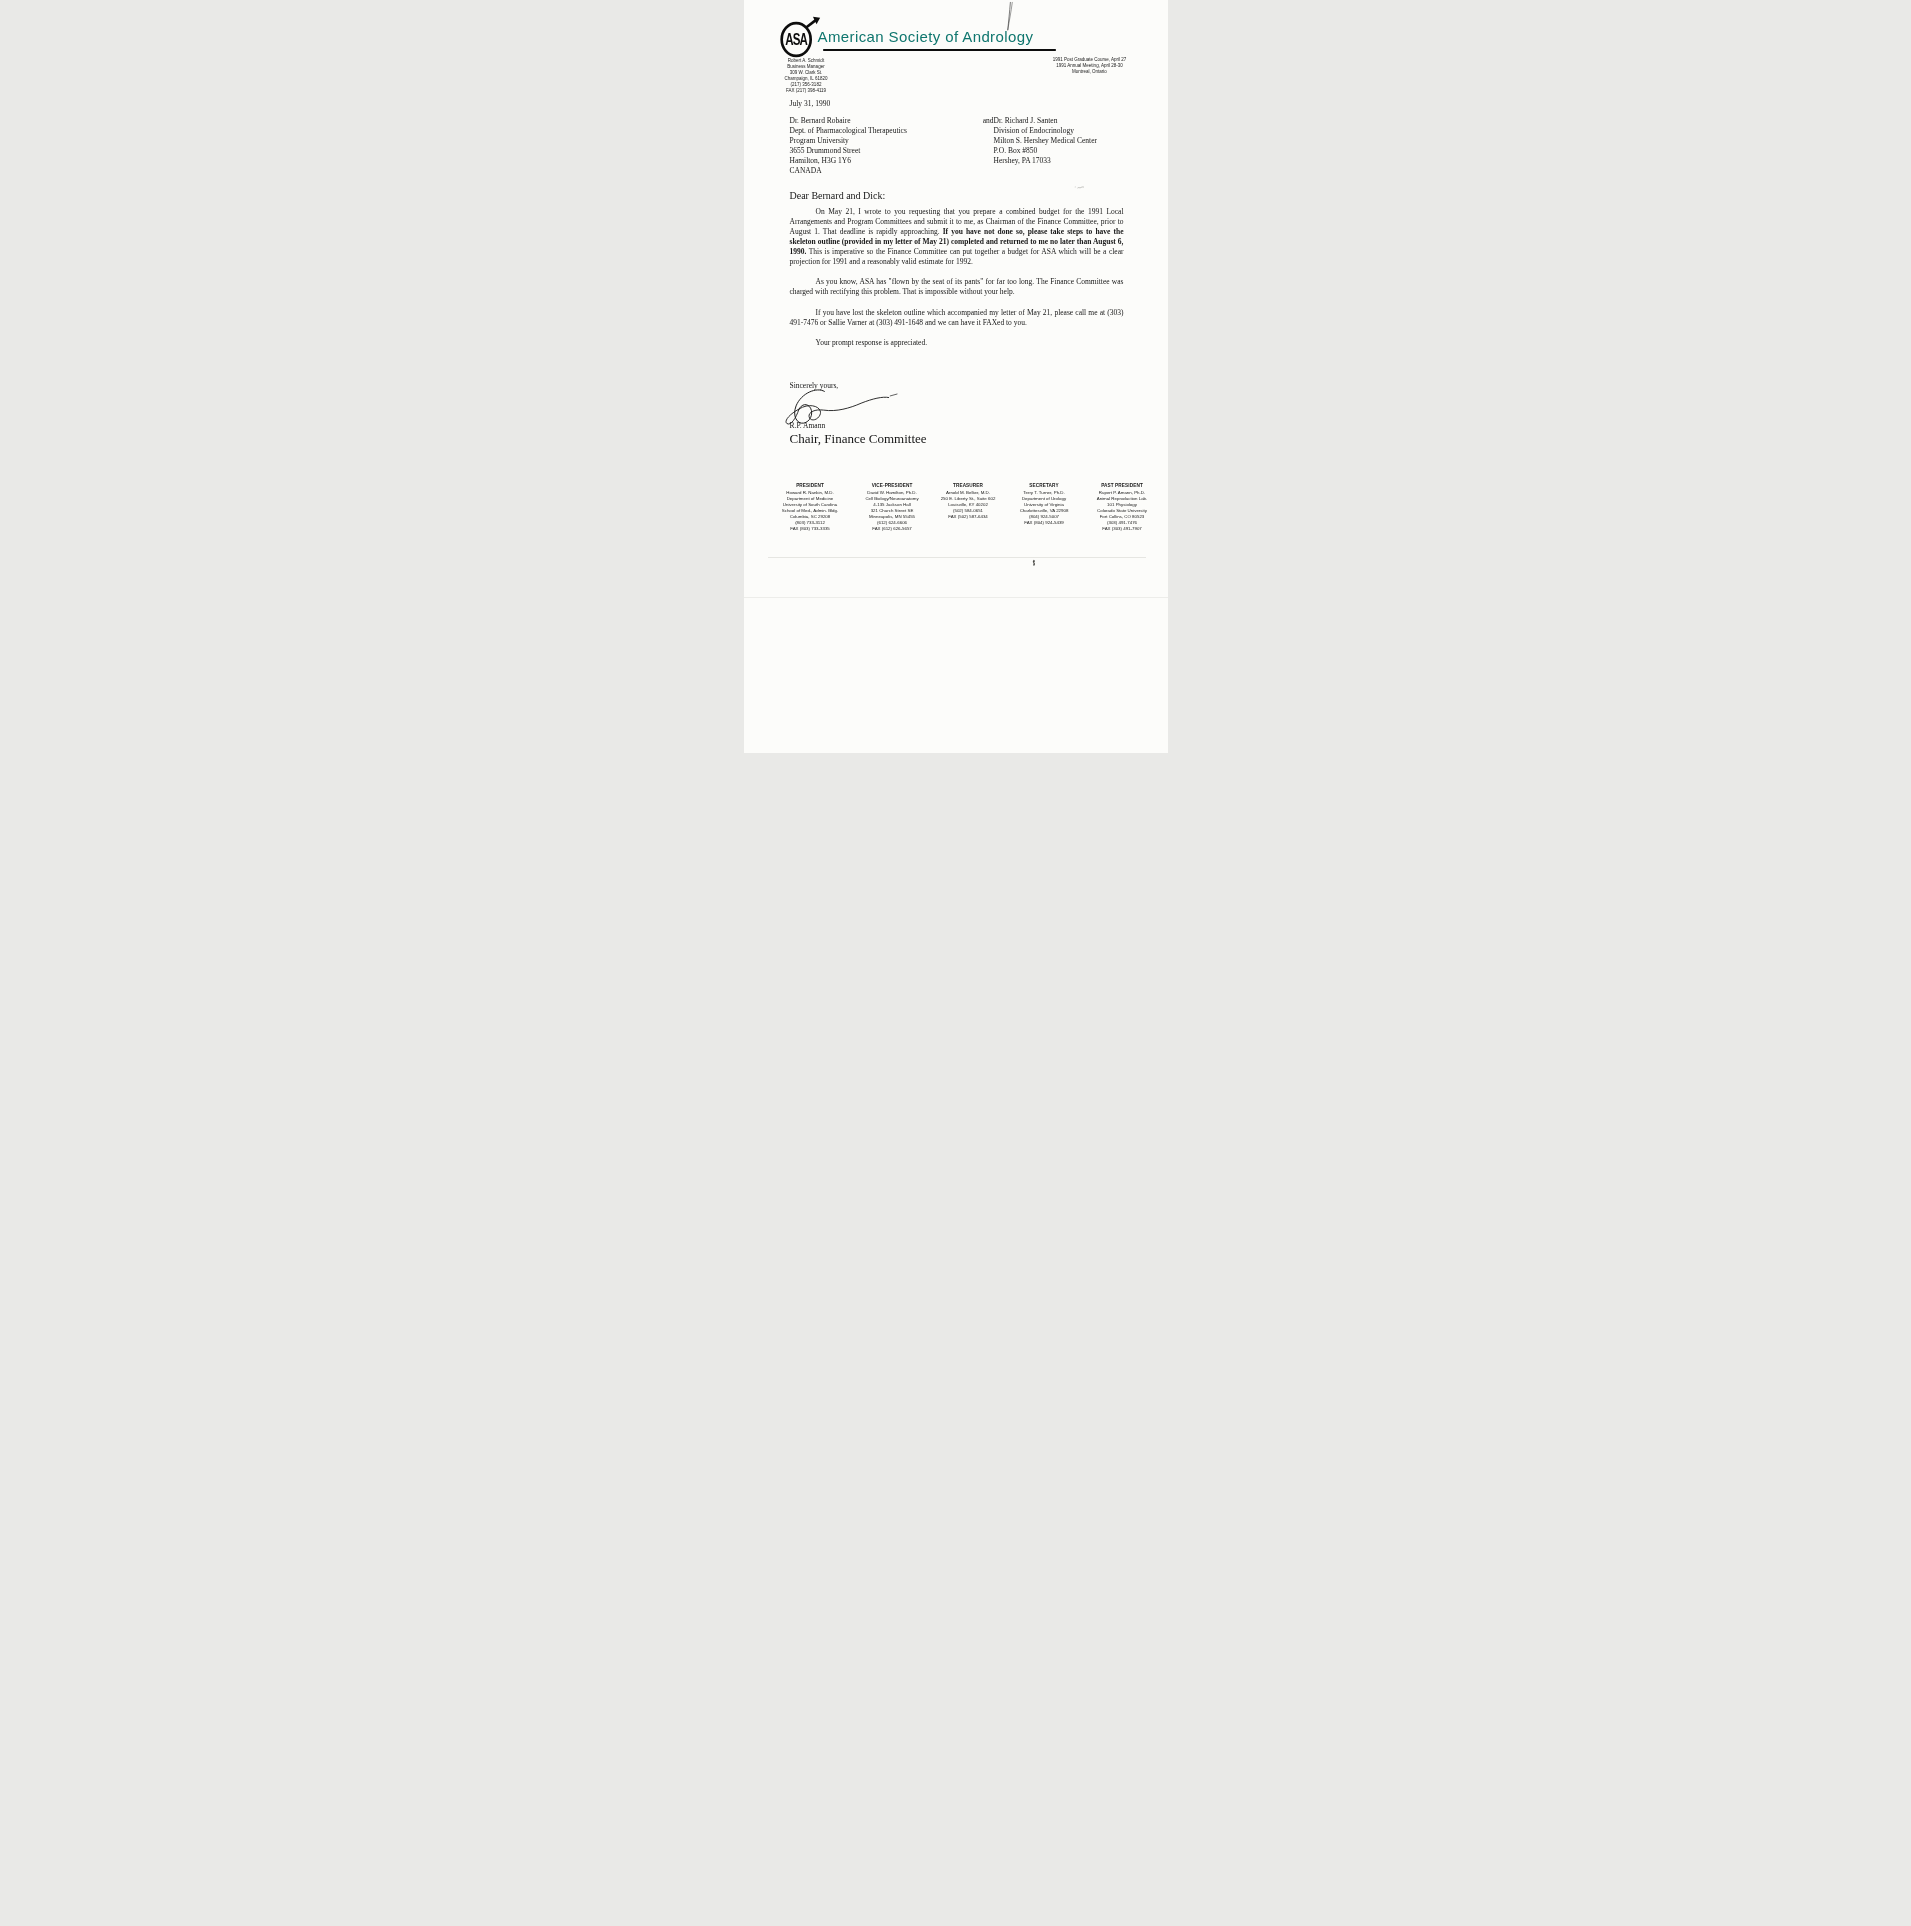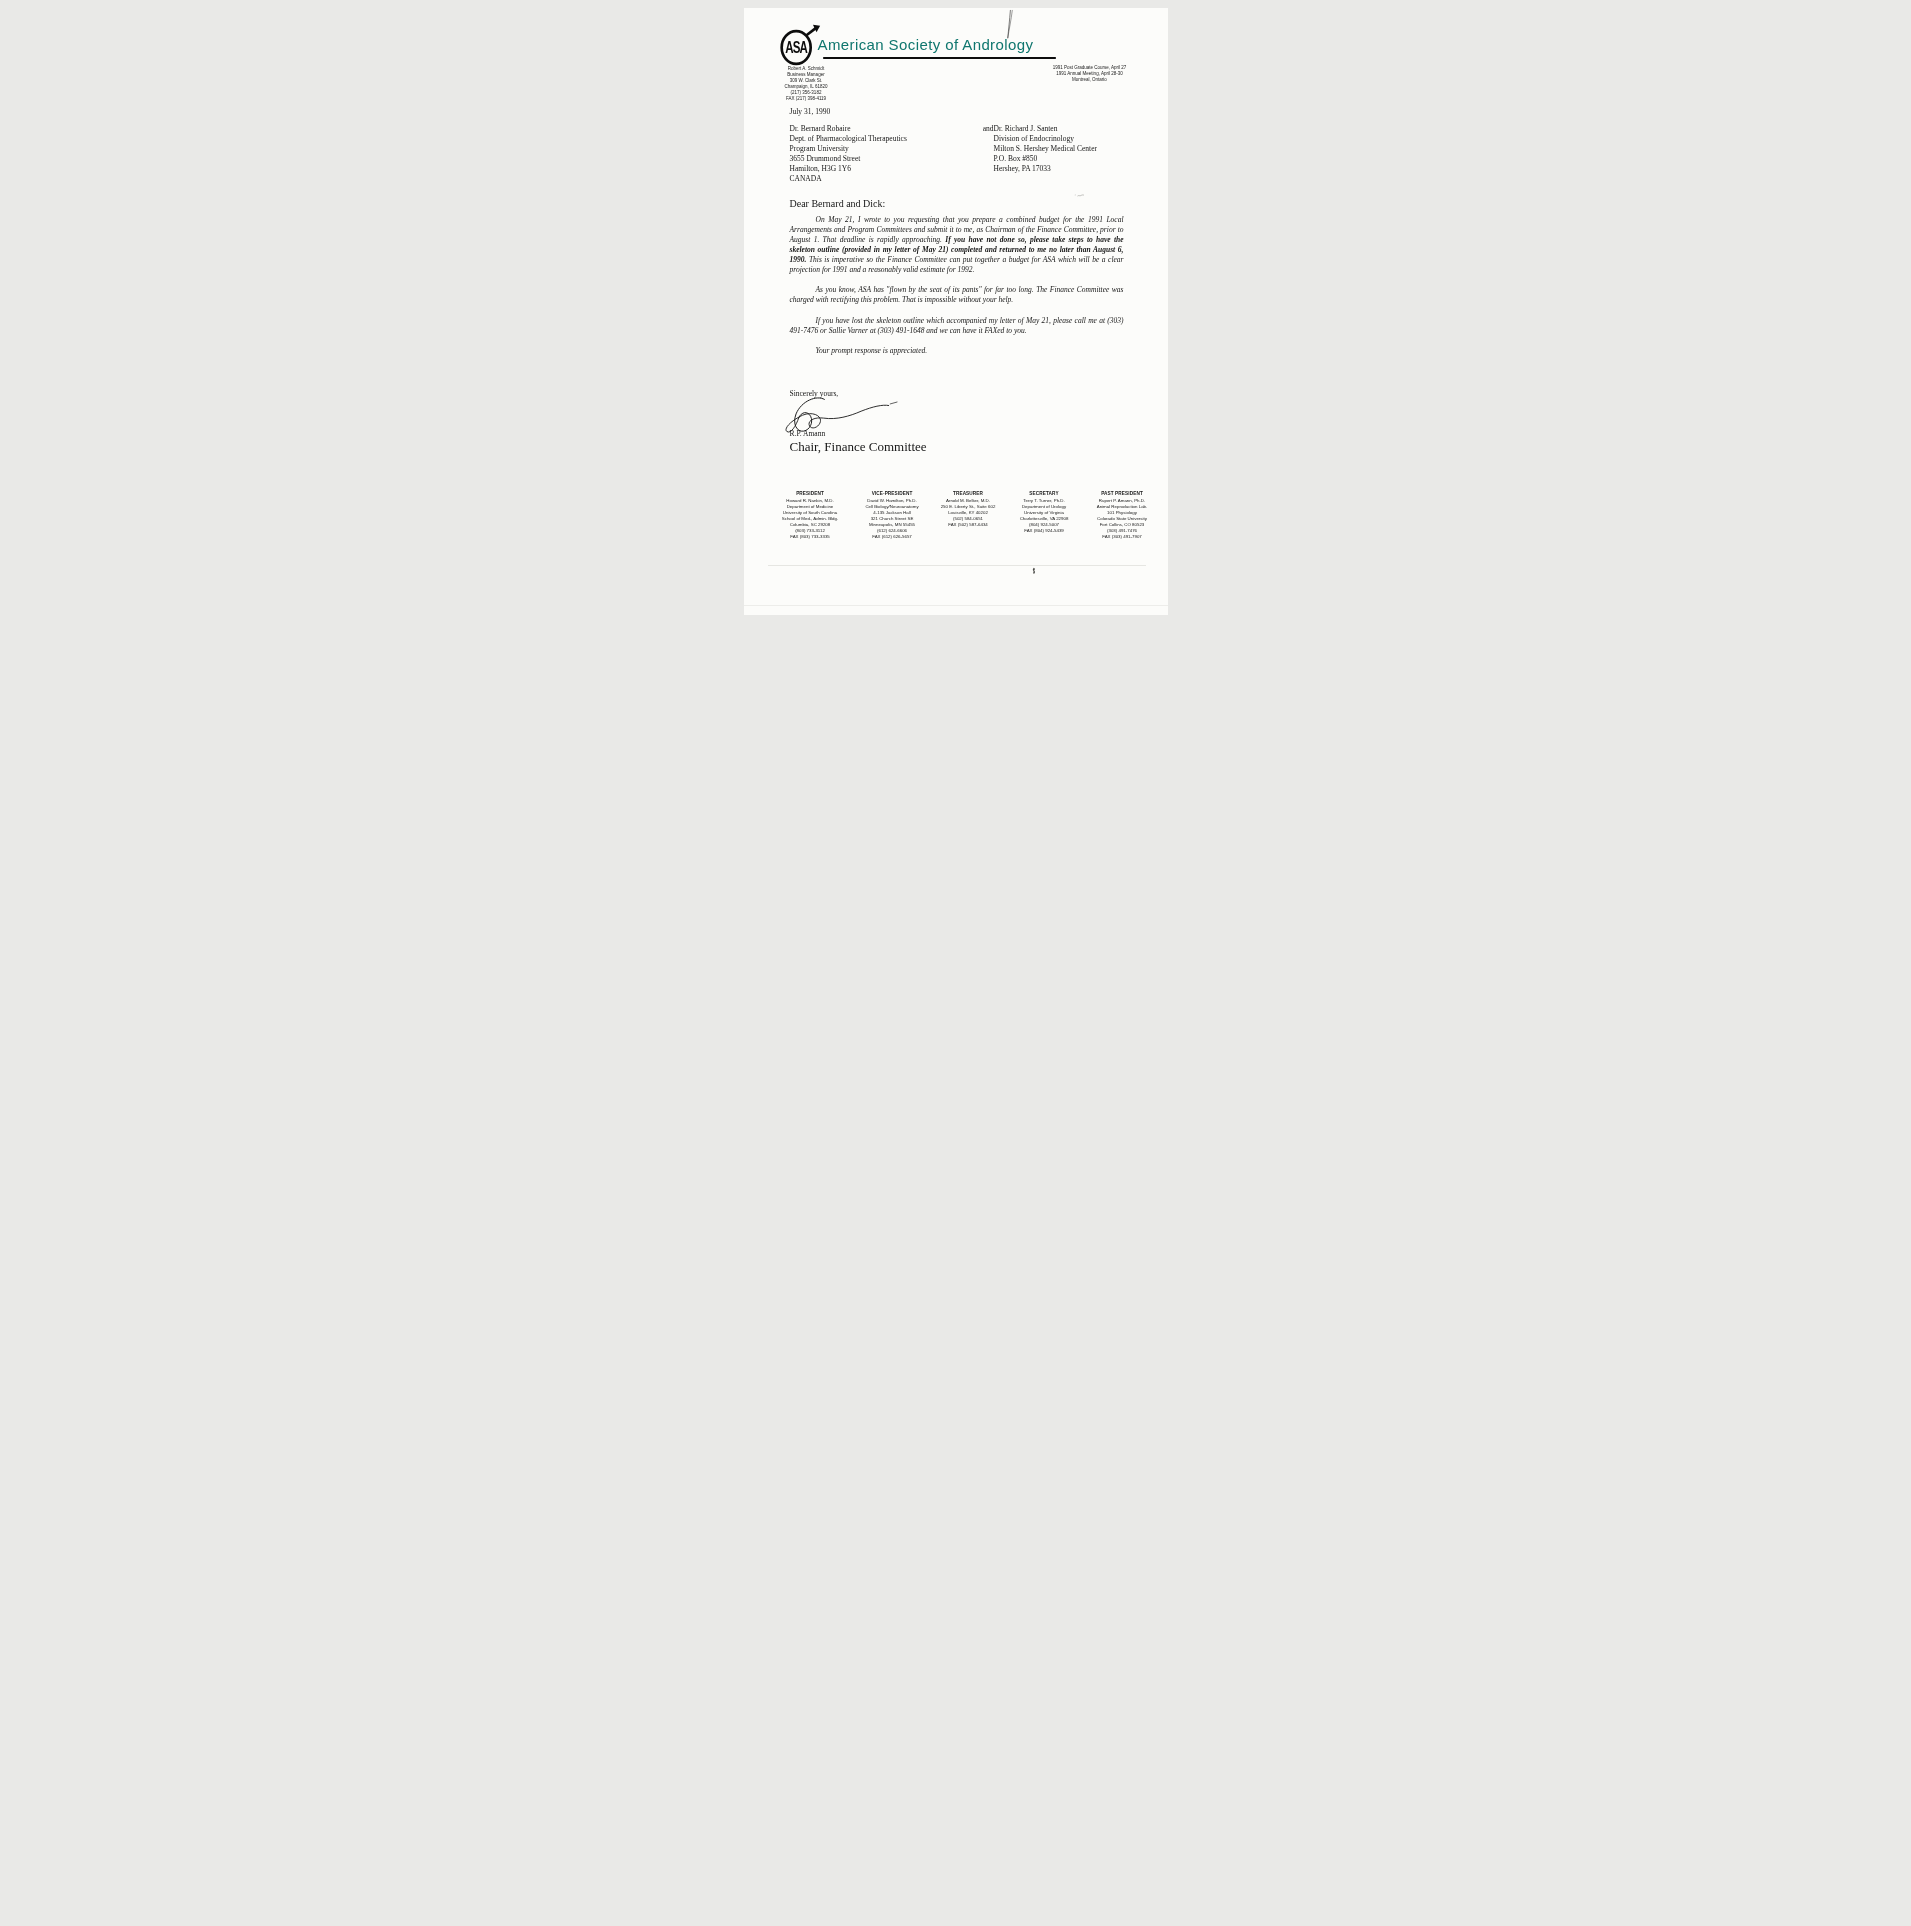--- a/index.html
+++ b/index.html
@@ -1,19 +1,19 @@
 <!DOCTYPE html>
 <html style="font-size:6.2px"><head>
 <meta charset="utf-8">
 <style>
   html,body { margin:0; padding:0; background:#e9e9e7; }
   .page {
     position:relative;
-    width:424px; height:607px;
-    margin:8px auto;
+    width:424px; height:753px;
+    margin:0 auto;
     background:#fcfcfa;
     overflow:hidden;
     font-family:"Liberation Serif", serif;
     color:#161616;
   }
 
   
   .logo { position:absolute; left:35px; top:20px; width:42px; height:39px; }
   .org-title {
     position:absolute; left:74px; top:28px;
@@ -47,21 +47,21 @@
     display:grid; grid-template-columns:156px 48px auto;
     font-size:7.5px; line-height:10px;
   }
   .recipient-joiner { text-align:right; }
   .salutation { position:absolute; left:46px; top:190px; font-size:10px; }
 
   .body-text { position:absolute; left:46px; top:207px; width:334px; }
   .body-text p {
     margin:0 0 0 0; padding:0;
     font-size:7.5px; line-height:10px;
-    text-align:justify; text-indent:26px;font-style:italic;
+    text-align:justify; text-indent:26px;
   }
   .body-text p + p { margin-top:10.4px; }
   .body-text .last { text-align:left; }
 
   .closing { position:absolute; left:46px; top:381px; font-size:7.5px;text-align:center; }
   .signature-svg { position:absolute; left:34px; top:386px; }
   .sig-name  { position:absolute; left:46px; top:421px; font-size:7.5px; }
   .sig-title { position:absolute; left:46px; top:431px; font-size:13px; }
 
   

